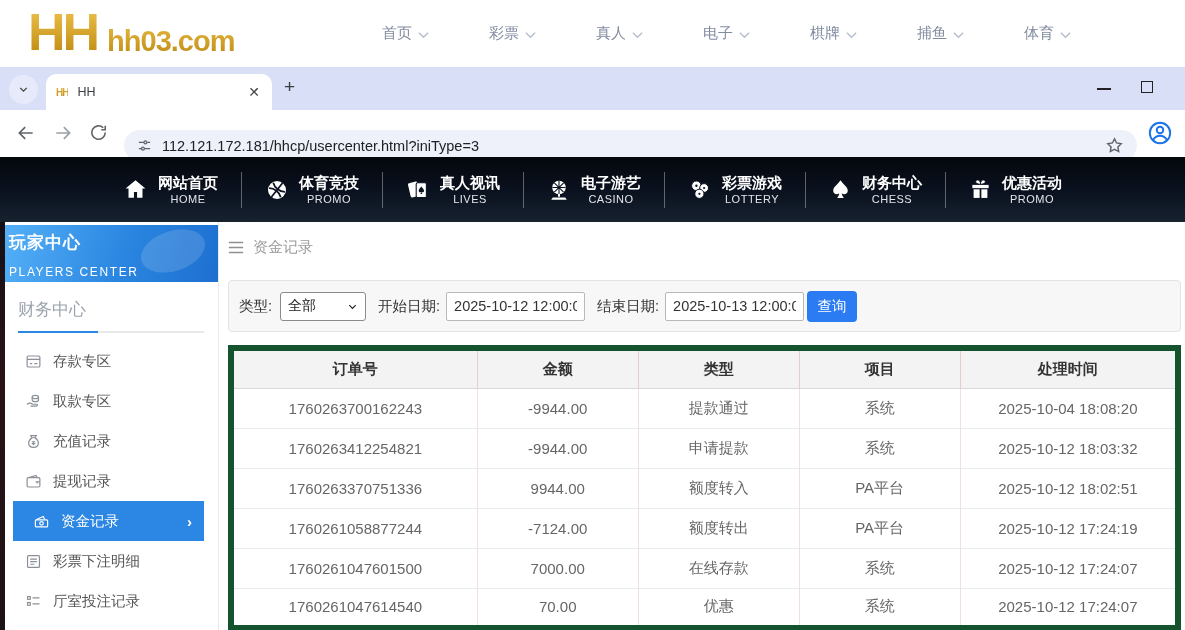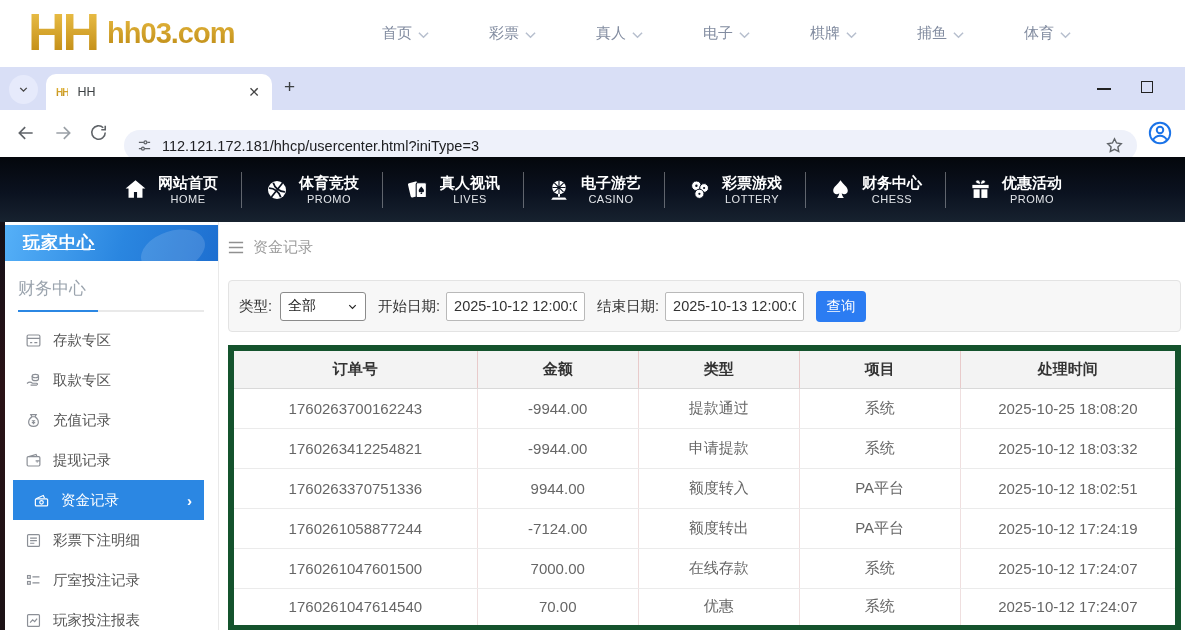--- a/index.html
+++ b/index.html
@@ -6,21 +6,21 @@
   html,body { width:1185px; height:630px; }
   body { position:relative; overflow:hidden; background:#fff;
          font-family:"Liberation Sans","DejaVu Sans",sans-serif; }
 
   
   .site-header { position:absolute; top:0; left:0; right:0; height:67px; background:#fff; }
   .logo { position:absolute; left:28px; top:2px; display:flex; align-items:flex-end; }
   .logo-hh { font-size:52px; font-weight:800; letter-spacing:-3px; line-height:60px;
              background:linear-gradient(180deg,#ecc14a 10%,#c08a12 90%);
              -webkit-background-clip:text; background-clip:text; color:transparent; }
-  .logo-domain { font-size:29px; font-weight:700; margin:0 0 12px 10px; letter-spacing:-1px;
+  .logo-domain { font-size:29px; font-weight:700; margin:0 0 4px 10px; letter-spacing:-1px;
              background:linear-gradient(180deg,#e4b63e,#bd8a14);
              -webkit-background-clip:text; background-clip:text; color:transparent;text-align:center; }
   .top-nav { position:absolute; left:352px; top:0; height:67px; display:flex; align-items:center; }
   .top-nav-item { display:flex; align-items:center; gap:6px; padding:0 30px; cursor:pointer; }
   .top-nav-item span { font-size:15px; color:#828ca0; }
   .top-nav-item svg { margin-top:2px; }
 
   
   .browser { position:absolute; top:67px; left:0; right:0; bottom:0; }
   .tabstrip { position:absolute; top:0; left:0; right:0; height:43px; background:#d9dff6; }
@@ -52,23 +52,23 @@
   .mn-item { display:flex; align-items:center; gap:10px; padding:0 23px; cursor:pointer; }
   .mn-item .mn-icon { color:#fff; display:flex; }
   .mn-cn { font-size:15px; font-weight:700; color:#fff; line-height:18px; text-align:center; }
   .mn-en { font-size:11px; color:#e3e6ea; letter-spacing:.5px; line-height:14px; text-align:center; }
   .mn-div { width:1px; height:36px; background:rgba(255,255,255,.35); }
 
   
   .pagebody { position:absolute; top:155px; left:0; right:0; bottom:-4px; display:flex; }
   .leftstrip { width:5px; background:linear-gradient(180deg,#141018,#2a1216 40%,#1b1215); }
   .sidebar { width:214px; background:#fff; border-right:1px solid #e9e9e9; }
-  .sb-header { margin-top:3px; height:36px; position:relative; overflow:hidden;
+  .sb-header { margin-top:3px; height:57px; position:relative; overflow:hidden;
                background:linear-gradient(105deg,#55b0f8,#2a86e0 55%,#1e6fd0);
-               color:#fff; padding:6px 0 0 18px;text-decoration:underline; }
+               color:#fff; padding:6px 0 0 4px; }
   .sb-header::after { content:""; position:absolute; right:12px; top:6px; width:66px; height:40px;
                border-radius:50%; background:rgba(255,255,255,.14); transform:rotate(-18deg); }
   .sb-title { font-size:17px; font-weight:700; letter-spacing:1px; }
   .sb-sub { font-size:12px; letter-spacing:1.6px; margin-top:11px; }
   .sb-section { margin:16px 14px 0 13px; color:#9aa3ad; font-size:17px; }
   .sb-underline { margin:10px 14px 0 13px; height:2px; background:#e9e9e9; position:relative; }
   .sb-underline::before { content:""; position:absolute; left:0; top:0; width:80px; height:2px; background:#2b87e3; }
   .sb-menu { margin-top:8px; }
   .sb-item { height:40px; display:flex; align-items:center; padding-left:20px; cursor:pointer; color:#555; }
   .sb-item .sb-icon { width:18px; display:flex; color:#8b8f96; }
@@ -83,21 +83,21 @@
   .filter { margin-top:22px; height:52px; background:#f7f7f7; border:1px solid #e3e3e3;
             border-radius:4px; display:flex; align-items:center; padding:0 10px; }
   .f-label { font-size:14.5px; color:#333; }
   .f-select { width:86px; height:29px; background:#fff; border:1px solid #8b8b8b; border-radius:3px;
               margin-left:8px; display:flex; align-items:center; padding:0 7px; cursor:pointer; }
   .f-select span { font-size:14px; color:#222; flex:1; }
   .f-input { height:29px; background:#fff; border:1px solid #b9b9b9; border-radius:2px;
              font-size:14.5px; color:#333; padding:0 7px; width:139px;
              font-family:"Liberation Sans","DejaVu Sans",sans-serif; }
   .ml12 { margin-left:12px; }
-  .f-btn { margin-left:12px; height:31px; width:50px; background:#2b7cf2; border:none; border-radius:4px;
+  .f-btn { margin-left:3px; height:31px; width:50px; background:#2b7cf2; border:none; border-radius:4px;
            color:#fff; font-size:14.5px; cursor:pointer;
            font-family:"Liberation Sans","DejaVu Sans",sans-serif; }
 
   table.records { margin-top:13px; width:100%; border-collapse:collapse;
                   border:6px solid #14532d; }
   .records th { height:40px; background:#f3f3f3; font-size:15px; font-weight:700; color:#333;
                 border-right:1px solid #e8caca; border-bottom:1px solid #d9d9d9; text-align:center; }
   .records td { height:40px; font-size:15px; color:#666; text-align:center;
                 border-right:1px solid #efdfdf; border-bottom:1px solid #ebebeb; background:#fff; }
   .records th:last-child, .records td:last-child { border-right:none; }
@@ -468,21 +468,21 @@
               <th>项目</th>
               <th>处理时间</th>
             </tr>
           </thead>
         <tbody id="tbody">
             <tr>
               <td>1760263700162243</td>
               <td>-9944.00</td>
               <td>提款通过</td>
               <td>系统</td>
-              <td>2025-10-25 18:08:20</td>
+              <td>2025-10-04 18:08:20</td>
             </tr>
             <tr>
               <td>1760263412254821</td>
               <td>-9944.00</td>
               <td>申请提款</td>
               <td>系统</td>
               <td>2025-10-12 18:03:32</td>
             </tr>
             <tr>
               <td>1760263370751336</td>

